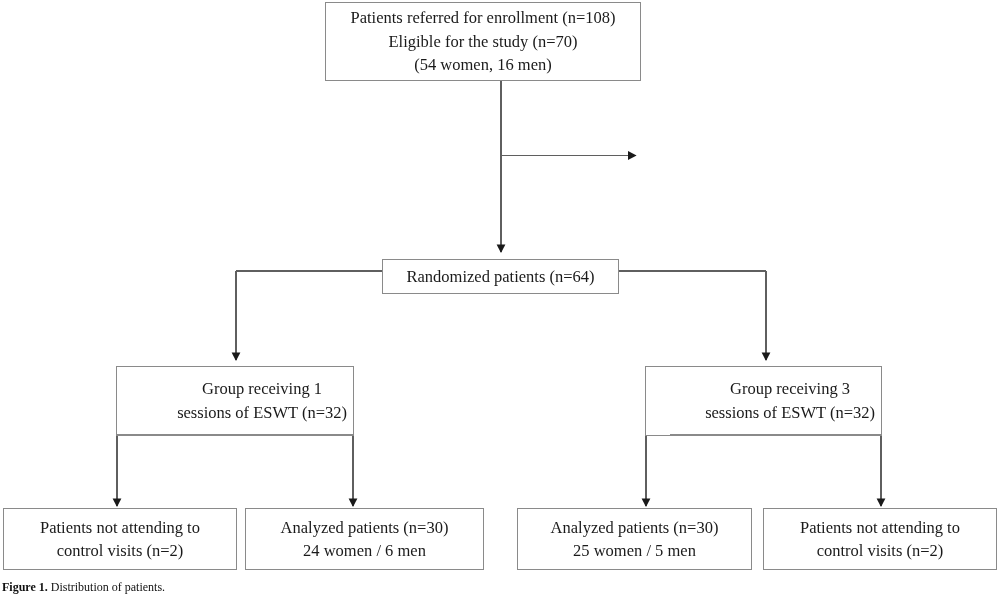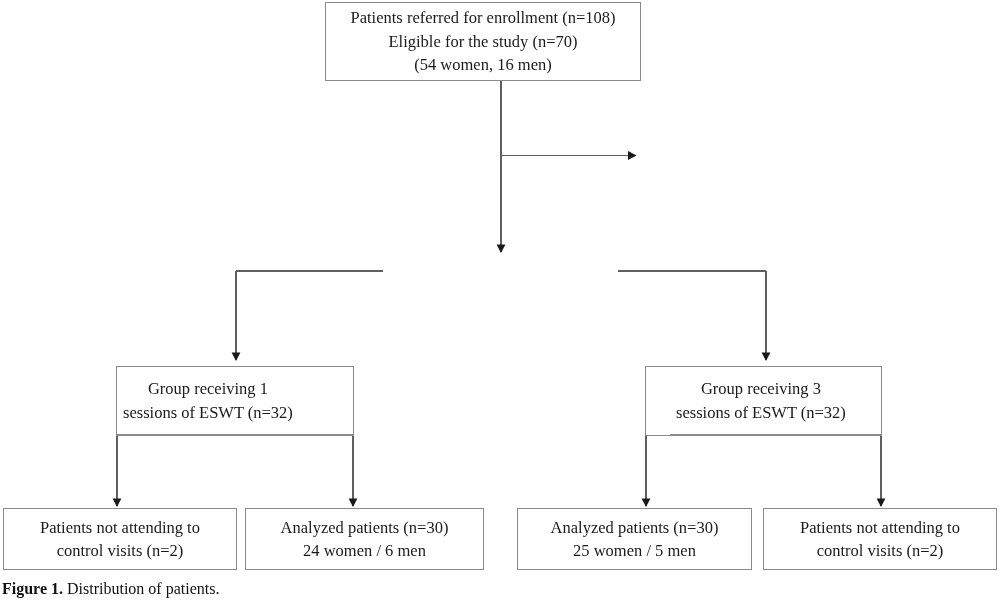--- a/index.html
+++ b/index.html
@@ -51,29 +51,29 @@
     box-sizing: border-box;
     border: 1px solid #8a8a8a;
     background: #ffffff;
   }
   .group-head {
     box-sizing: border-box;
     height: 100%;
     border-bottom: 1px solid #8a8a8a;
     display: flex;
     align-items: center;
-    justify-content: flex-start;
+    justify-content: flex-end;
     text-align: center;
   }
   .caption {
     position: absolute;
     left: 2px;
     top: 580px;
     font-family: "Liberation Serif", "DejaVu Serif", serif;
-    font-size: 16px;
+    font-size: 12px;
     color: #111111;
     white-space: nowrap;
   }
   .caption b {
     font-weight: bold;
   }
 </style>
 </head>
 <body>
 
@@ -108,20 +108,23 @@
     </g>
   </svg>
 
   <div class="node-box" style="left:325px; top:2px; width:316px; height:79px;">
     <span class="node-text">Patients referred for enrollment (n=108)
 Eligible for the study (n=70)
 (54 women, 16 men)</span>
   </div>
 
 
+  <div class="node-box" style="left:382px; top:259px; width:237px; height:35px;">
+    <span class="node-text">Randomized patients (n=64)</span>
+  </div>
 
   <div class="group-box" style="left:116px; top:366px; width:238px; height:70px;">
     <div class="group-head">
       <span class="node-text">Group receiving 1
 sessions of ESWT (n=32)</span>
     </div>
   </div>
 
   <div class="group-box" style="left:645px; top:366px; width:237px; height:70px;padding-left:24px;">
     <div class="group-head">

